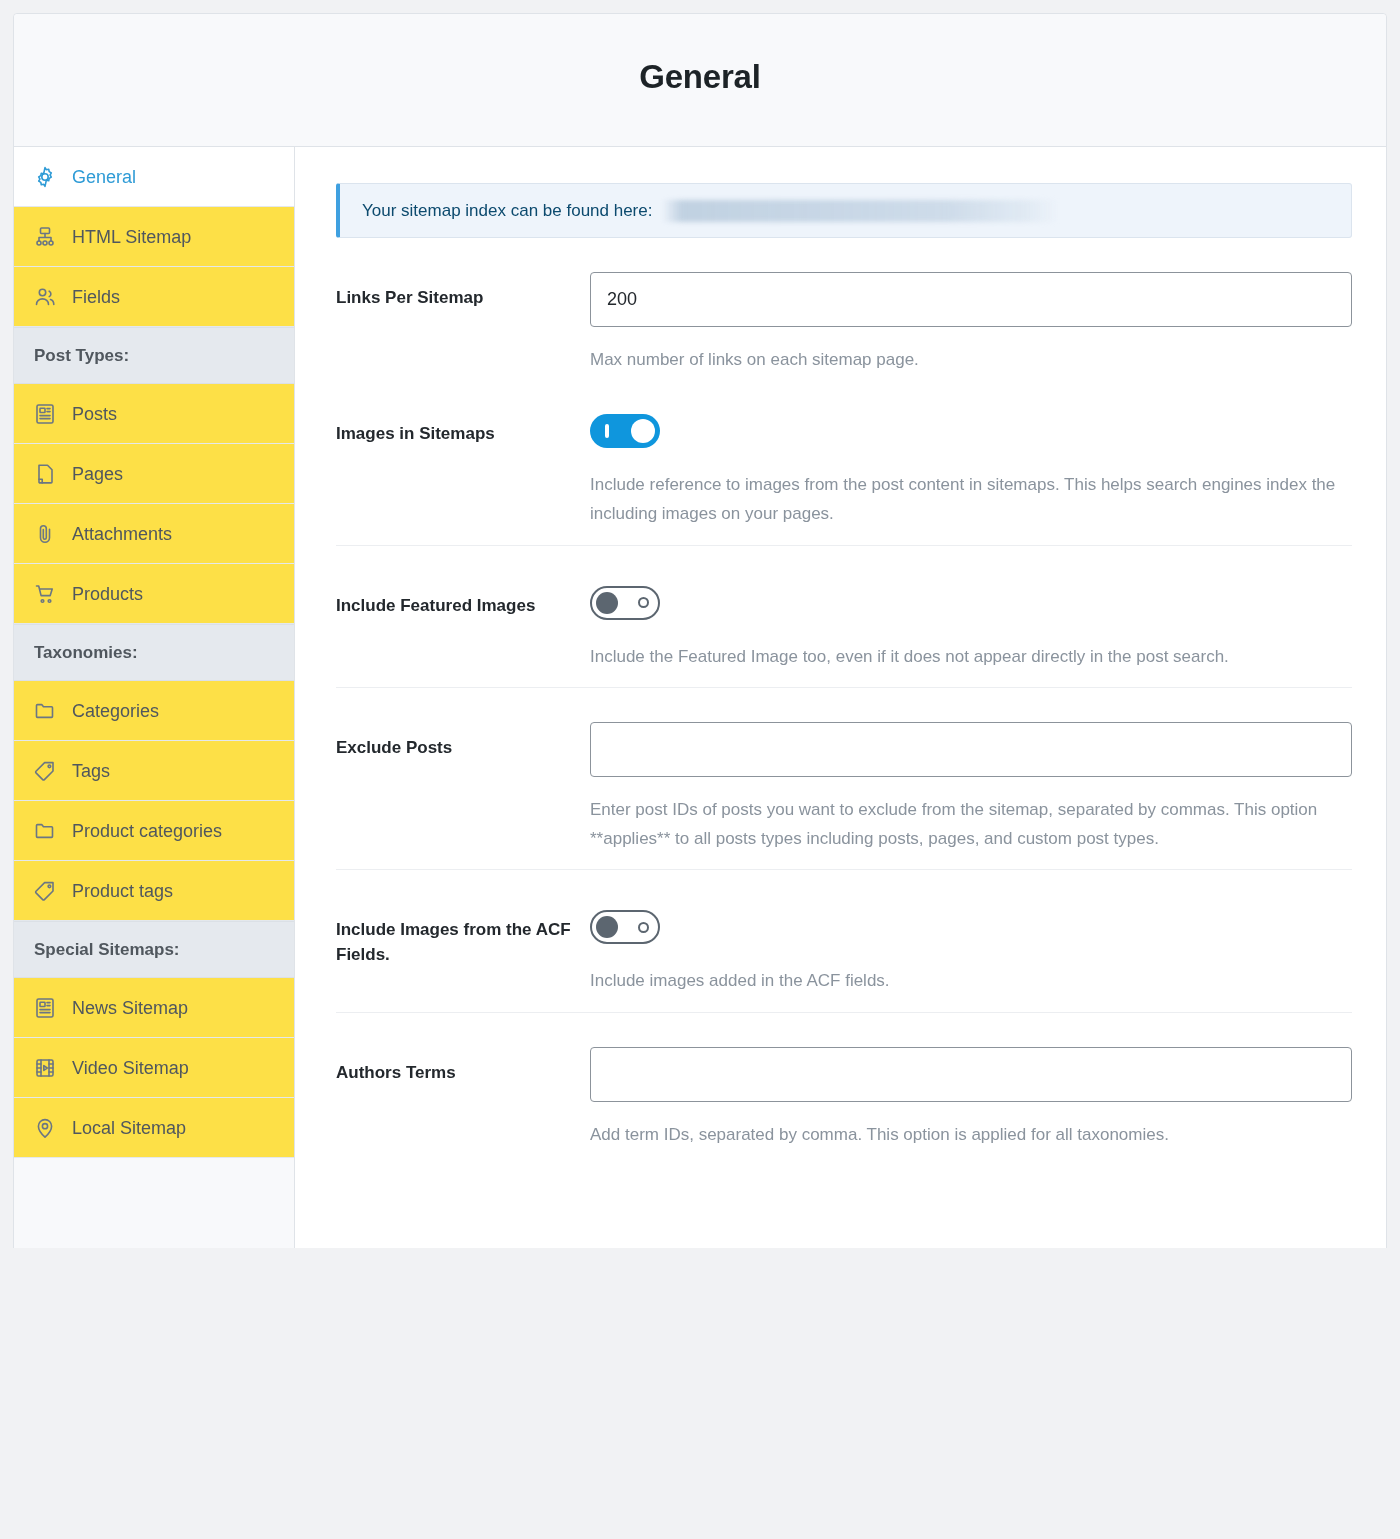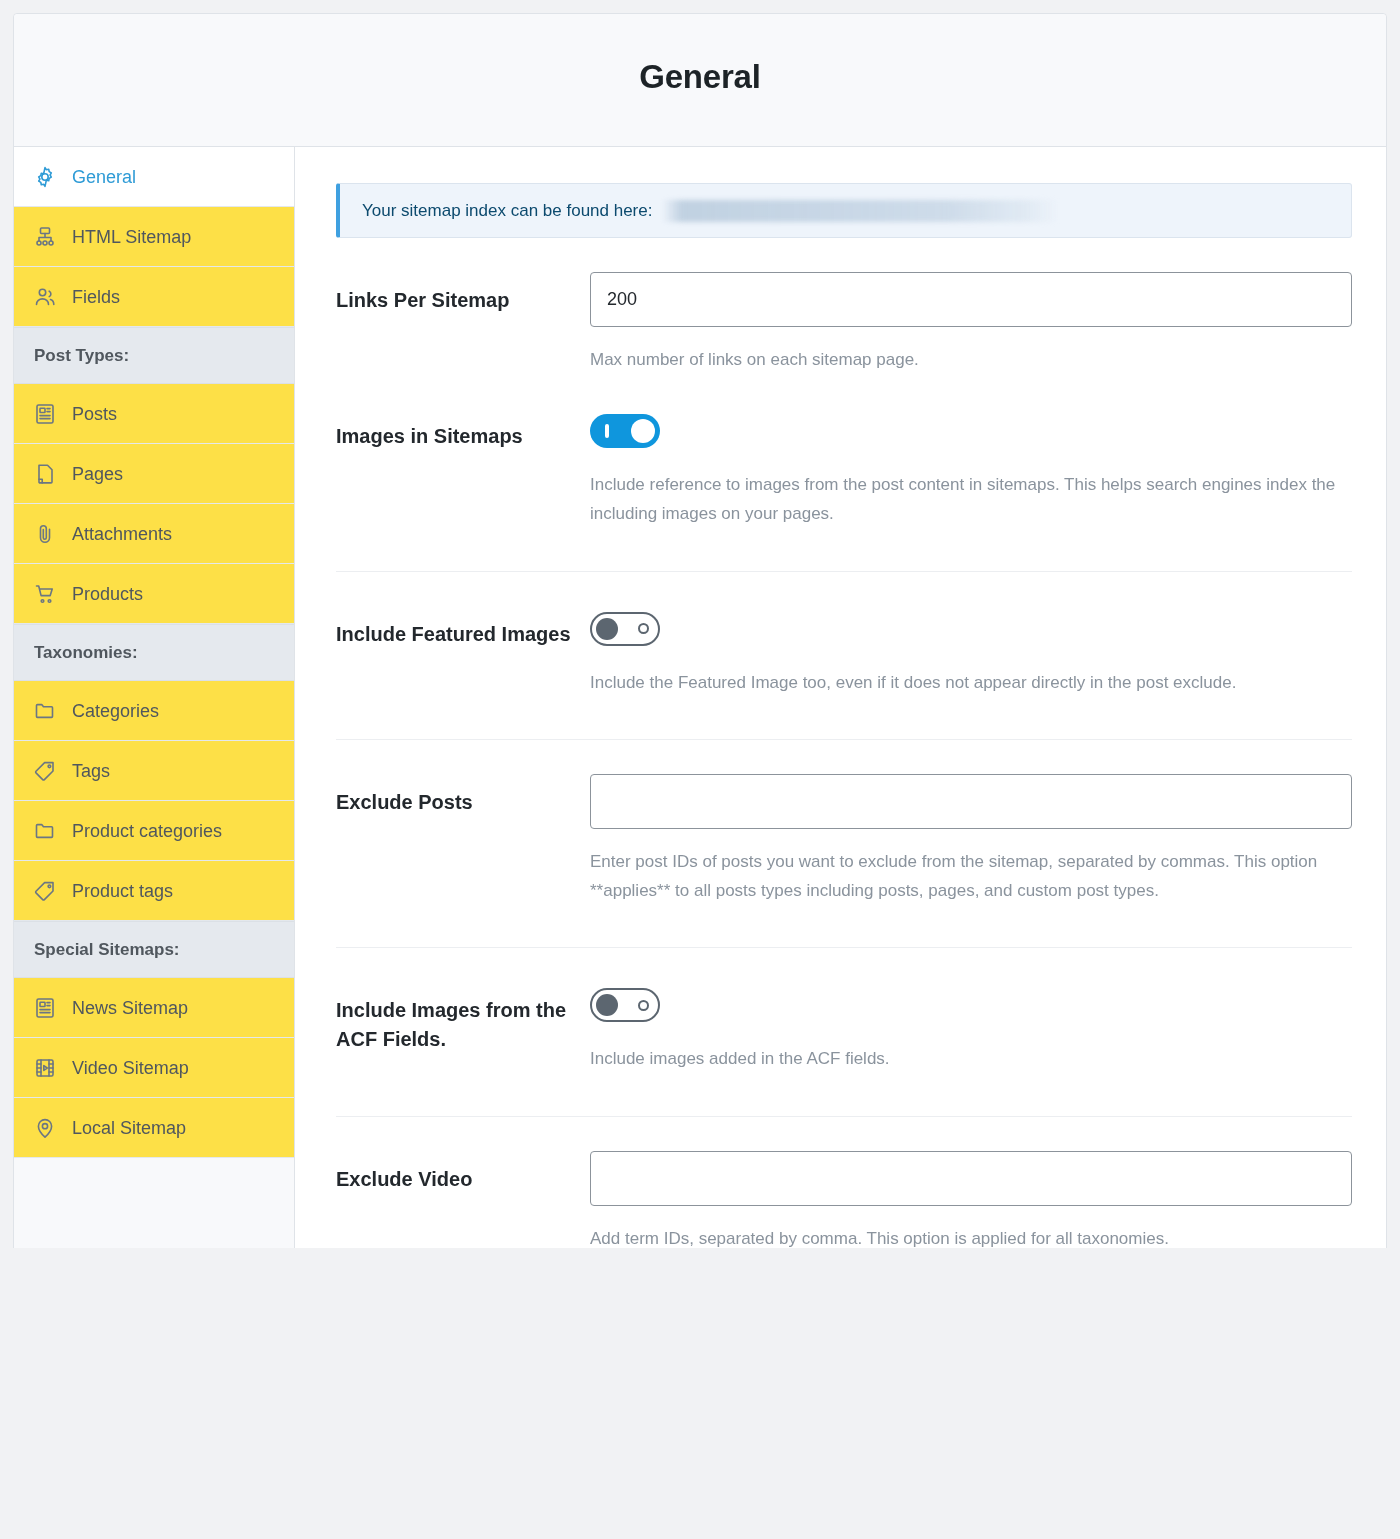--- a/index.html
+++ b/index.html
@@ -141,24 +141,24 @@
         rgba(222,232,243,0) 100%);
     filter: blur(2.5px);
     vertical-align: -4px;
   }
 
   
   .field-row {
     display: flex;
     padding: 34px 0 0;
   }
-  .field-row.sep { border-top: 1px solid #eceef1; margin-top: 42px; }
+  .field-row.sep { border-top: 1px solid #eceef1; margin-top: 16px; }
   .field-label {
     flex: 0 0 254px;
-    font-size: 20px;
+    font-size: 17px;
     font-weight: 700;
     color: #23282d;
     padding-top: 14px;
     line-height: 1.45;
   }
   .field-ctl { flex: 1 1 auto; min-width: 0; }
 
   .text-input {
     display: block;
     width: 100%;
@@ -403,21 +403,21 @@
           </div>
         </div>
 
         <div class="field-row sep">
           <div class="field-label">Include Featured Images</div>
           <div class="field-ctl">
             <div class="toggle off">
               <span class="knob"></span>
               <span class="bar"></span>
             </div>
-            <p class="help">Include the Featured Image too, even if it does not appear directly in the post exclude.</p>
+            <p class="help">Include the Featured Image too, even if it does not appear directly in the post search.</p>
           </div>
         </div>
 
         <div class="field-row sep">
           <div class="field-label">Exclude Posts</div>
           <div class="field-ctl">
             <input class="text-input" type="text" value="" style="">
             <p class="help wide">Enter post IDs of posts you want to exclude from the sitemap, separated by commas. This option **applies** to all posts types including posts, pages, and custom post types.</p>
           </div>
         </div>
@@ -427,21 +427,21 @@
           <div class="field-ctl">
             <div class="toggle off">
               <span class="knob"></span>
               <span class="bar"></span>
             </div>
             <p class="help">Include images added in the ACF fields.</p>
           </div>
         </div>
 
         <div class="field-row sep">
-          <div class="field-label">Exclude Video</div>
+          <div class="field-label">Authors Terms</div>
           <div class="field-ctl">
             <input class="text-input" type="text" value="" style="">
             <p class="help wide">Add term IDs, separated by comma. This option is applied for all taxonomies.</p>
           </div>
         </div>
 
         <div style="height:44px"></div>
       </div>
     </div>
 

